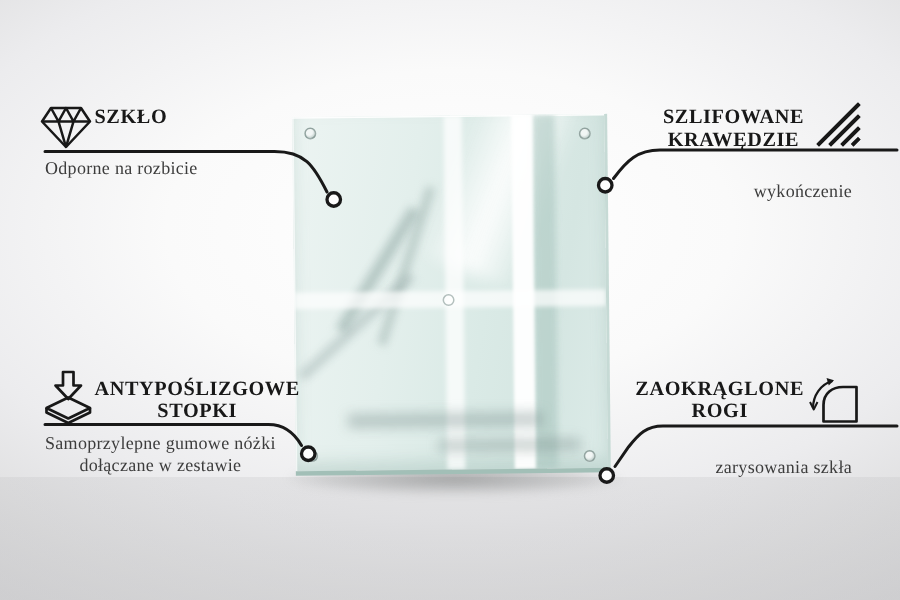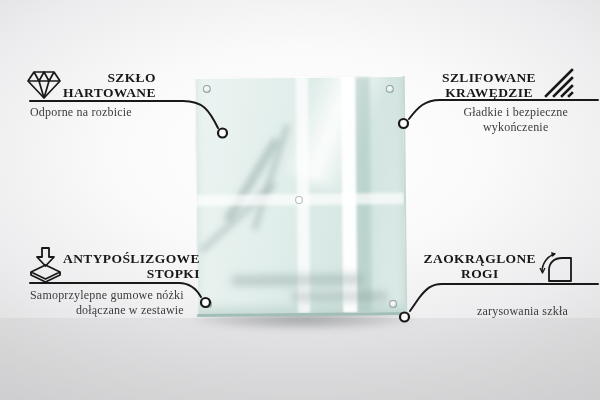--- a/index.html
+++ b/index.html
@@ -11,21 +11,21 @@
   }
   .floor{
     position:absolute;left:0;right:0;top:318px;height:82px;
     background:linear-gradient(180deg, rgba(190,190,192,.25), rgba(200,200,202,.45));
     pointer-events:none;
   }
   
   .callout{position:absolute;color:#1b1b1b;}
   .c-title{font-weight:bold;font-size:13.5px;line-height:15px;letter-spacing:.4px;color:#181818;}
   .c-desc{font-size:12px;line-height:14.5px;color:#3c3c3c;letter-spacing:.2px;}
-  .left-al{text-align:right;}
+  .left-al{text-align:center;}
   .right-al{text-align:center;}
 
   #co-tl-title{left:63px;top:70px;}
   #co-tl-desc{left:30px;top:105px;}
   #co-tr-title{right:64px;top:70px;}
   #co-tr-desc{right:32px;top:105px;}
   #co-bl-title{left:63px;top:251px;}
   #co-bl-desc{left:30px;top:288px;}
   #co-br-title{right:64px;top:251px;}
   #co-br-desc{right:32px;top:289px;}
@@ -113,37 +113,36 @@
   </svg>
 
   <span class="icon" id="icon-diamond">
     <svg width="36" height="32" viewBox="0 0 36 32" fill="none" stroke="#181818" stroke-width="1.7" stroke-linejoin="round">
       <path d="M8,3 L28,3 L34,12 L18,29 L2,12 Z"></path>
       <path d="M2,12 L34,12 M8,3 L13,12 L18,29 M28,3 L23,12 L18,29 M13,12 L18,3 L23,12"></path>
     </svg>
   </span>
   <div class="callout c-title left-al" id="co-tl-title">
     <span>SZKŁO</span><br>
-    <span>HARTOWANE</span>
   </div>
   <div class="callout c-desc left-al" id="co-tl-desc">
     <span>Odporne na rozbicie</span><br>
   </div>
 
   <span class="icon" id="icon-edges">
     <svg width="32" height="32" viewBox="0 0 32 32" fill="none" stroke="#181818" stroke-width="2.6" stroke-linecap="square">
       <path d="M3,29 L29,3 M11,29 L29,11 M19,29 L29,19 M26,29 L29,26"></path>
     </svg>
   </span>
   <div class="callout c-title right-al" id="co-tr-title">
     <span>SZLIFOWANE</span><br>
     <span>KRAWĘDZIE</span>
   </div>
   <div class="callout c-desc right-al" id="co-tr-desc">
-    <span>Gładkie i bezpieczne</span><br>
+    <br>
     <span>wykończenie</span>
   </div>
 
   <span class="icon" id="icon-feet">
     <svg width="36" height="38" viewBox="0 0 36 38" fill="none" stroke="#181818" stroke-width="1.8" stroke-linejoin="round">
       <path d="M14,2 L21,2 L21,11 L26,11 L17.5,20 L9,11 L14,11 Z"></path>
       <path d="M17.5,19 L32,26 L17.5,33 L3,26 Z"></path>
       <path d="M3,26 L3,29 L17.5,36 L32,29 L32,26"></path>
     </svg>
   </span>

